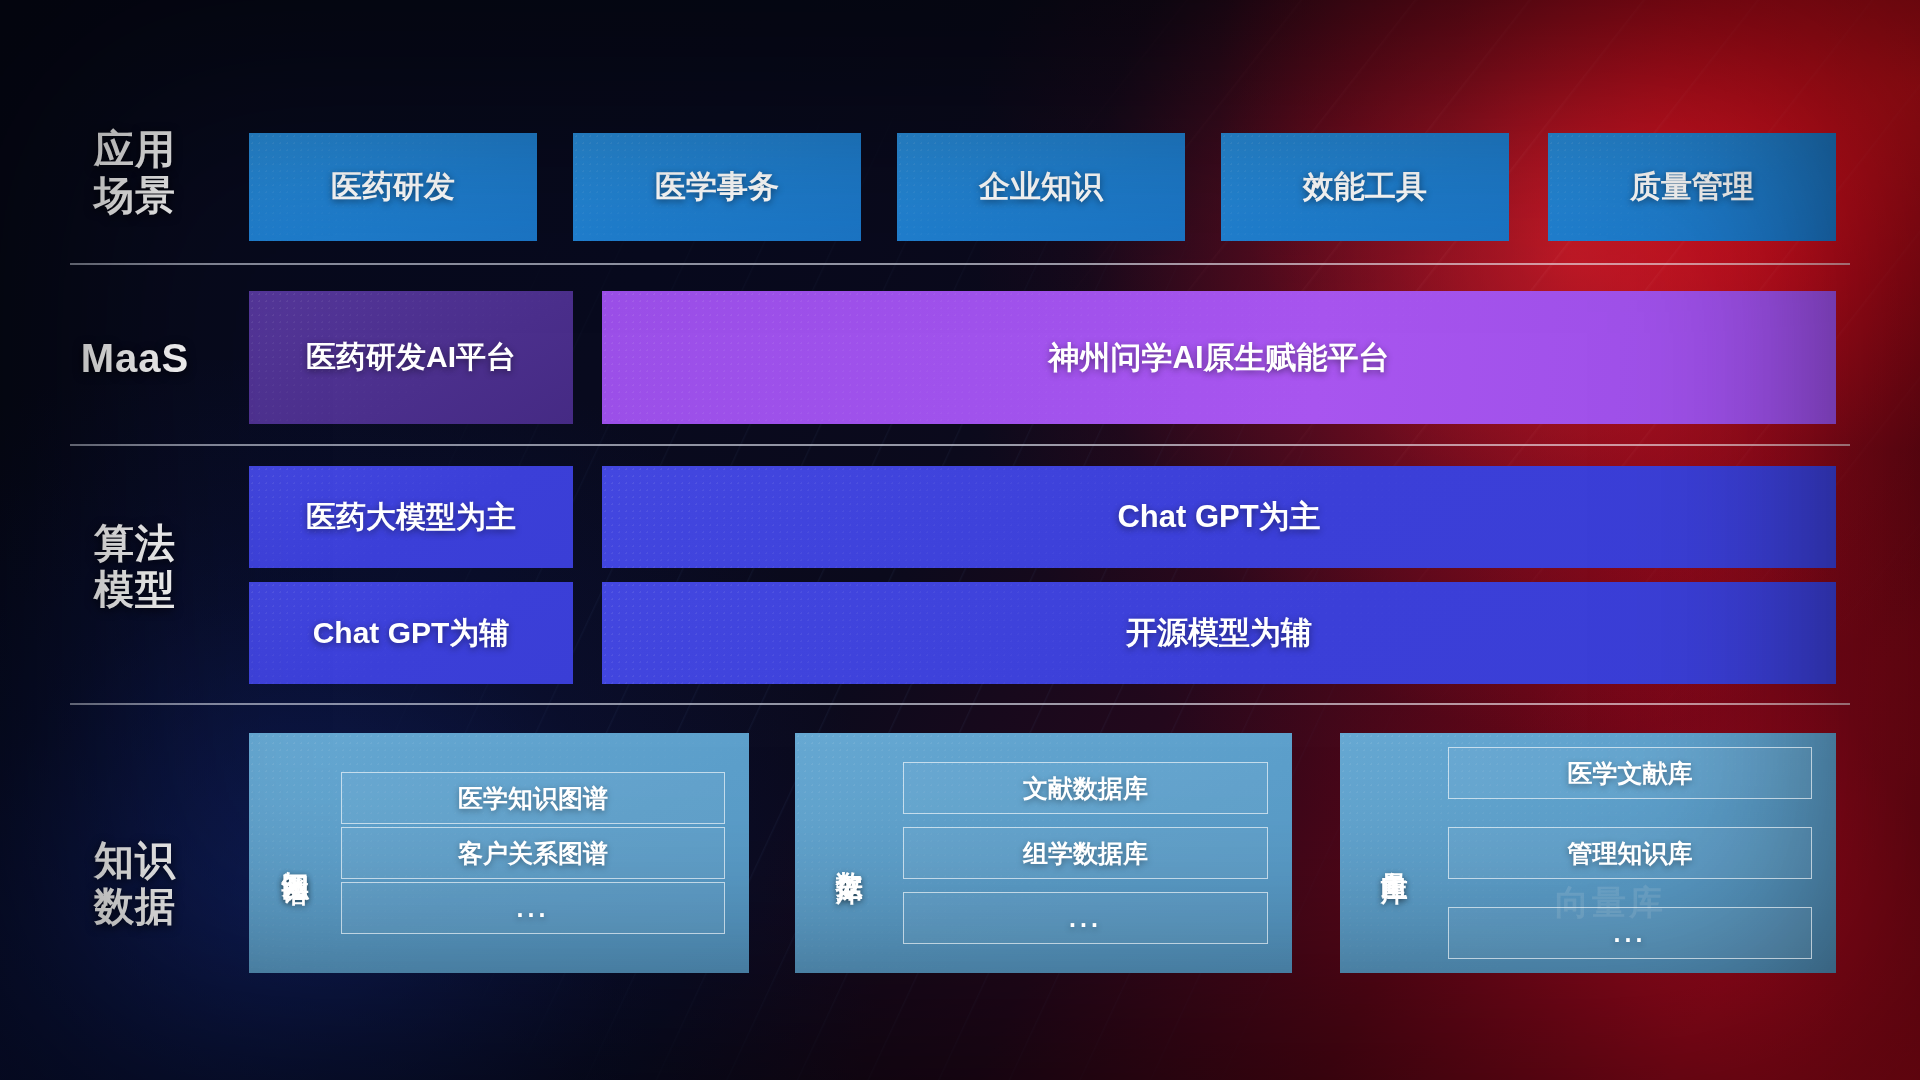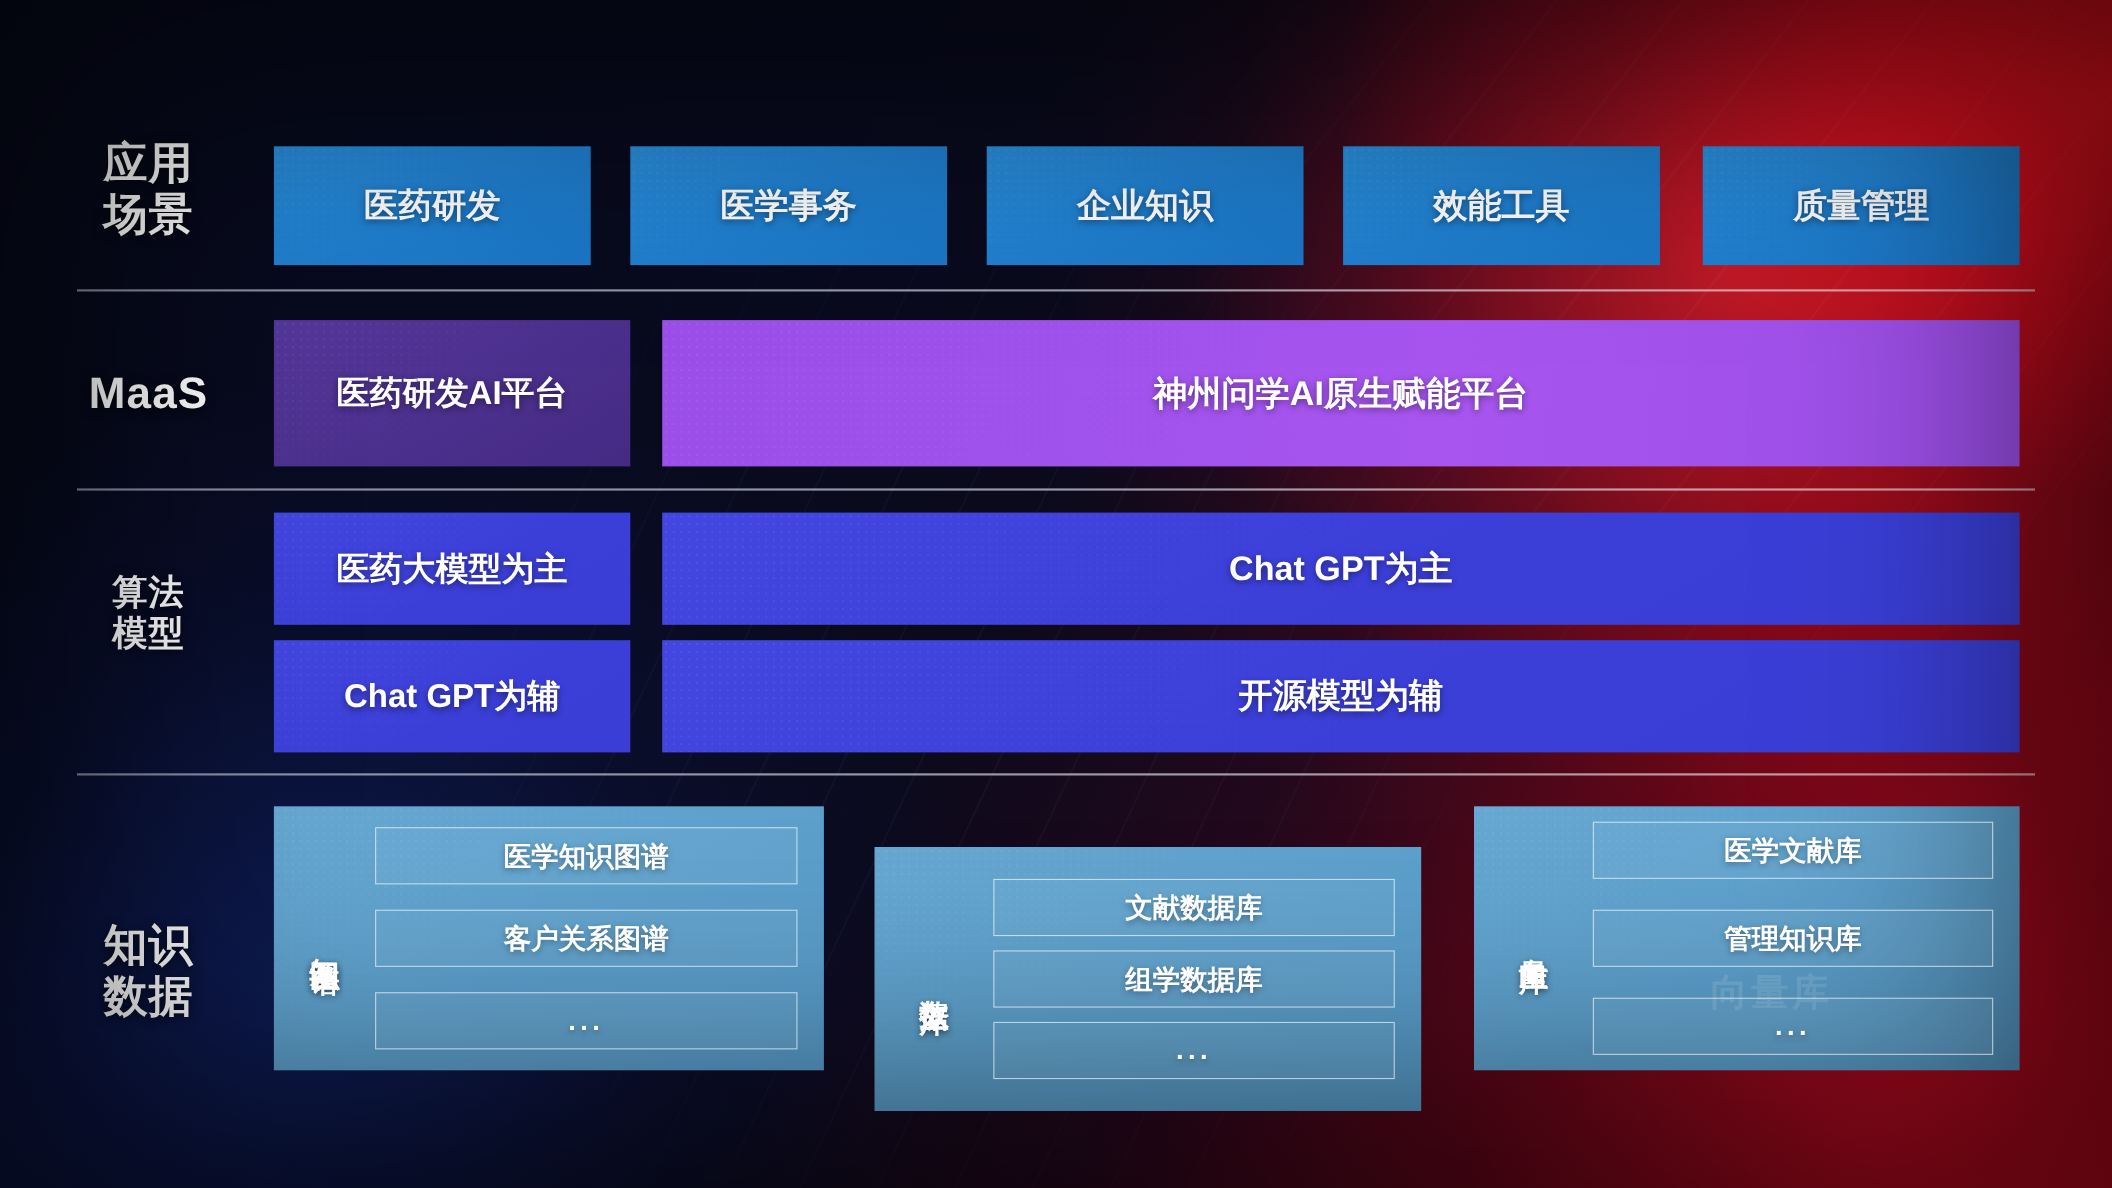--- a/index.html
+++ b/index.html
@@ -161,21 +161,21 @@
 
     <div class="box maas-left" style="left:249px; top:291px; width:324px; height:133px; font-size:30px;">
       <span>医药研发AI平台</span>
     </div>
     <div class="box maas-main" style="left:602px; top:291px; width:1234px; height:133px; font-size:31px;">
       <span>神州问学AI原生赋能平台</span>
     </div>
 
     <div class="divider" style="top:444px;"></div>
 
-    <div class="row-label" style="left:70px; top:520px; width:130px; font-size:32px;">算法
+    <div class="row-label" style="left:70px; top:520px; width:130px; font-size:40px;">算法
 模型</div>
 
     <div class="box algo-box" style="left:249px; top:466px; width:324px; height:102px; font-size:30px;">
       <span>医药大模型为主</span>
     </div>
     <div class="box algo-box" style="left:602px; top:466px; width:1234px; height:102px; font-size:31px;">
       <span>Chat GPT为主</span>
     </div>
     <div class="box algo-box" style="left:249px; top:582px; width:324px; height:102px; font-size:30px;">
       <span>Chat GPT为辅</span>
@@ -184,34 +184,34 @@
       <span>开源模型为辅</span>
     </div>
 
     <div class="divider" style="top:703px;"></div>
 
     <div class="row-label" style="left:70px; top:793px; width:130px; font-size:40px;margin-top:44px;">知识
 数据</div>
 
     <div class="kg-group" style="left:249px; top:733px; width:500px; height:240px;">
       <div class="kg-vlabel" style="width:92px; font-size:27px;">知识图谱</div>
-      <div class="kg-items" style="padding:14px 24px 14px 0; gap:23px;">
+      <div class="kg-items" style="padding:14px 24px 14px 0; gap:3px;">
         <div class="kg-item" style="height:52px; font-size:25px;">
           <span>医学知识图谱</span>
         </div>
         <div class="kg-item" style="height:52px; font-size:25px;">
           <span>客户关系图谱</span>
         </div>
         <div class="kg-item dots" style="height:52px; font-size:25px;">
           <span>...</span>
         </div>
       </div>
     </div>
 
-    <div class="kg-group" style="left:795px; top:733px; width:497px; height:240px;margin-top:37px;">
+    <div class="kg-group" style="left:795px; top:733px; width:497px; height:240px;">
       <div class="kg-vlabel" style="width:108px; font-size:27px;">数据库</div>
       <div class="kg-items" style="padding:14px 24px 14px 0; gap:13px;">
         <div class="kg-item" style="height:52px; font-size:25px;">
           <span>文献数据库</span>
         </div>
         <div class="kg-item" style="height:52px; font-size:25px;justify-content:center;">
           <span>组学数据库</span>
         </div>
         <div class="kg-item dots" style="height:52px; font-size:25px;">
           <span>...</span>

